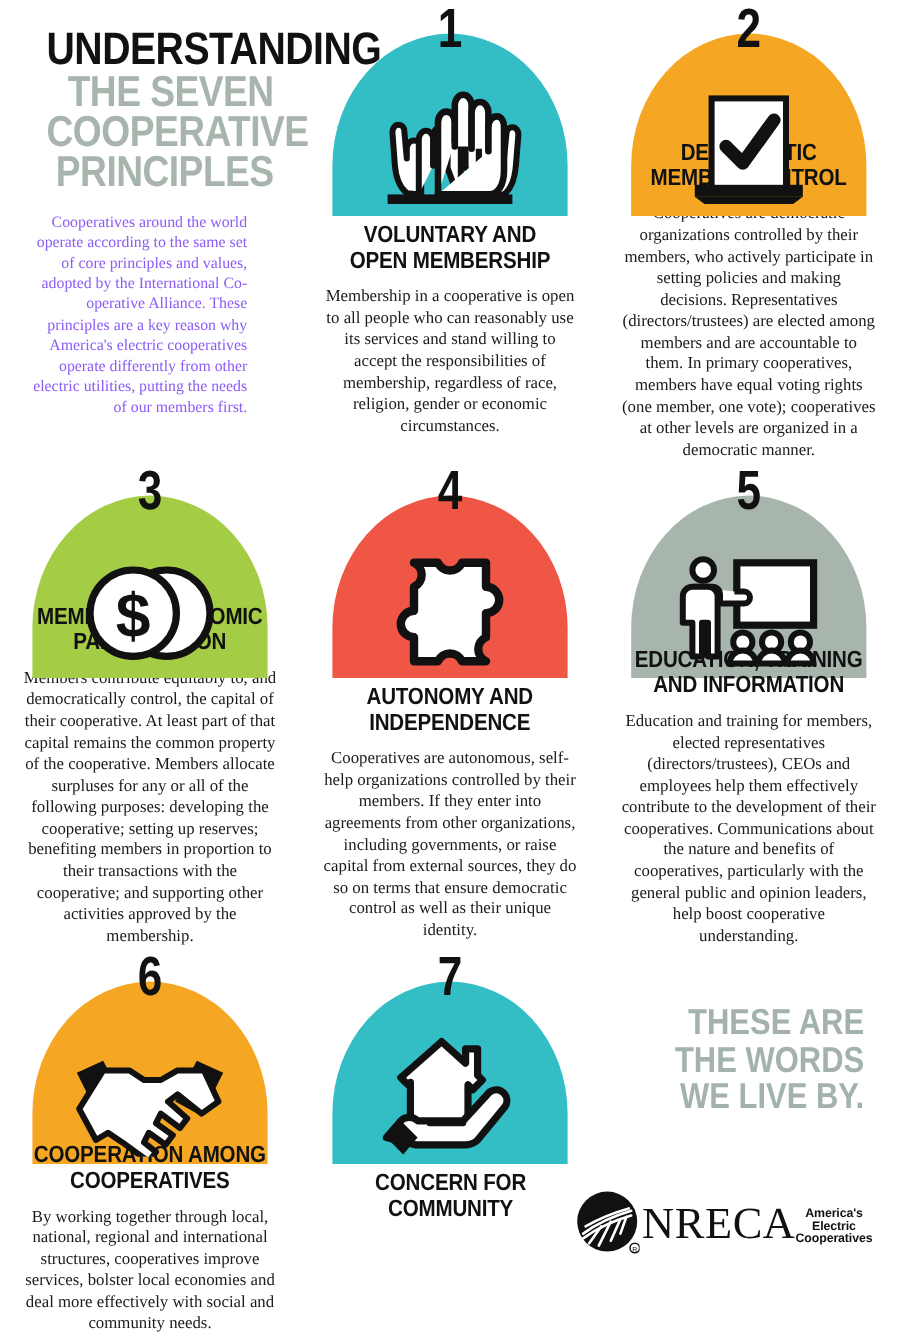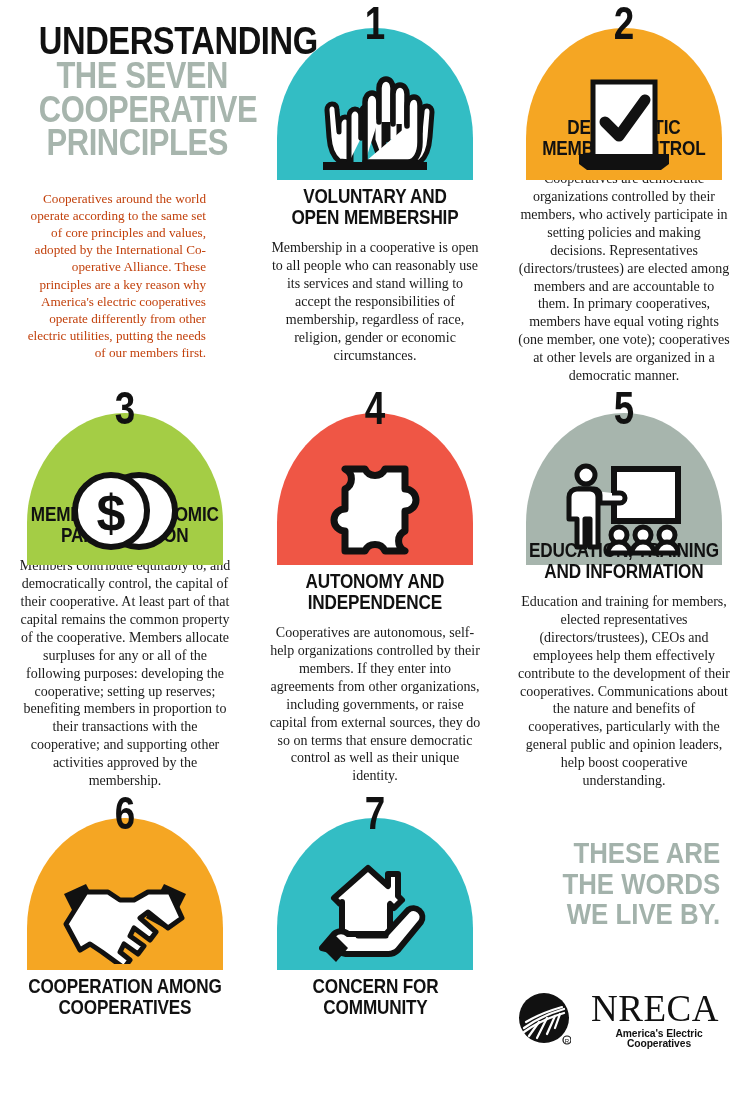--- a/index.html
+++ b/index.html
@@ -50,25 +50,25 @@
   .hl-1 {
     font-size: 38px;
     color: #111111;
     margin-top: 14px;
   }
   .hl-rest {
     font-size: 36px;
     color: #a7b5ad;
   }
   .intro {
-    margin-top: 30px;
+    margin-top: 16px;
     text-align: right;
     font-size: 13.2px;
     line-height: 1.30;
-    color: #c2410c;
+    color: #8b5cf6;
     padding-right: 22px;
     padding-left: 14px;
   }
 
   
   .card {
     display: flex;
     flex-direction: column;
     align-items: center;
     padding-top: 6px;
@@ -156,23 +156,23 @@
   .logo {
     margin-top: 62px;
     display: flex;
     align-items: center;
     justify-content: flex-end;
     width: 214px;
     padding-right: 4px;
   }
   .logo-mark { flex: 0 0 auto; }
   .logo-text {
-    margin-left: 20px;
-    display: flex;
-    flex-direction: column;
+    margin-left: 2px;
+    display: flex;
+    flex-direction: row;
     align-items: flex-start;
     text-align: center;
   }
   .logo-word {
     font-family: "Liberation Serif", "DejaVu Serif", serif;
     font-size: 37px;
     line-height: 0.92;
     letter-spacing: 0.5px;
     color: #111111;
   }
@@ -327,20 +327,21 @@
             <path d="M4 22 L26 12 L44 46 L22 58 Z" fill="#111111"></path>
             <path d="M126 22 L104 12 L86 46 L108 58 Z" fill="#111111"></path>
             <path d="M26 20 h22 l12 8 h14 l14 -8 h22 l12 26 -14 10 -20 -16 -8 6 16 14 -6 8 -16 -12 -4 8 14 10 -6 8 -14 -10 -4 8 10 8 -6 8 -22 -16 -12 -8 -10 6 -14 -26 Z" fill="#ffffff" stroke="#111111" stroke-width="5" stroke-linejoin="round"></path>
           </svg>
         </div>
       </div>
       <div class="card-title">
         <span>COOPERATION AMONG</span><br>
         <span>COOPERATIVES</span>
       </div>
+      <p class="card-body">By working together through local, national, regional and international structures, cooperatives improve services, bolster local economies and deal more effectively with social and community needs.</p>
     </div>
 
     <div class="cell card">
       <div class="badge-wrap">
         <div class="dome" style="background:#33bdc4"></div>
         <div class="num">7</div>
         <div class="icon-holder">
           <svg width="118" height="104" viewBox="0 0 118 104">
             <path d="M18 38 L52 8 L72 26 V14 h10 v22 l4 4 -8 8 -4 -4 V76 H26 V42 l-2 2 Z" fill="#ffffff" stroke="#111111" stroke-width="6" stroke-linejoin="round"></path>
             <path d="M6 88 L18 74 a10 10 0 0 1 14 0 h38 l22 -24 a9 9 0 0 1 13 12 L82 90 a14 14 0 0 1 -10 4 H30 Z" fill="#ffffff" stroke="#111111" stroke-width="6" stroke-linejoin="round"></path>

